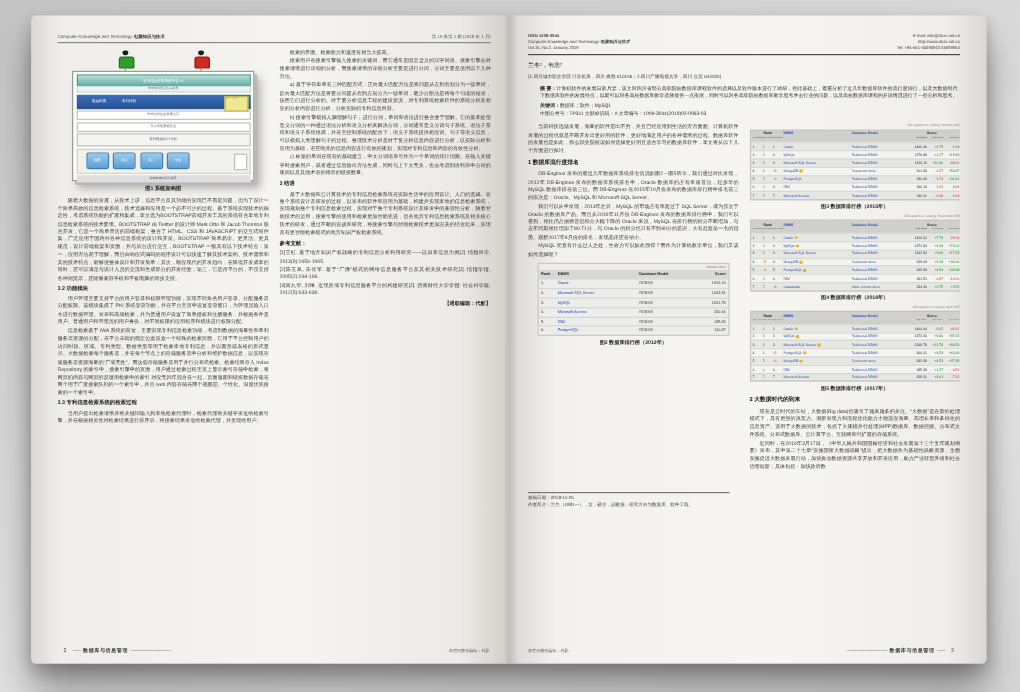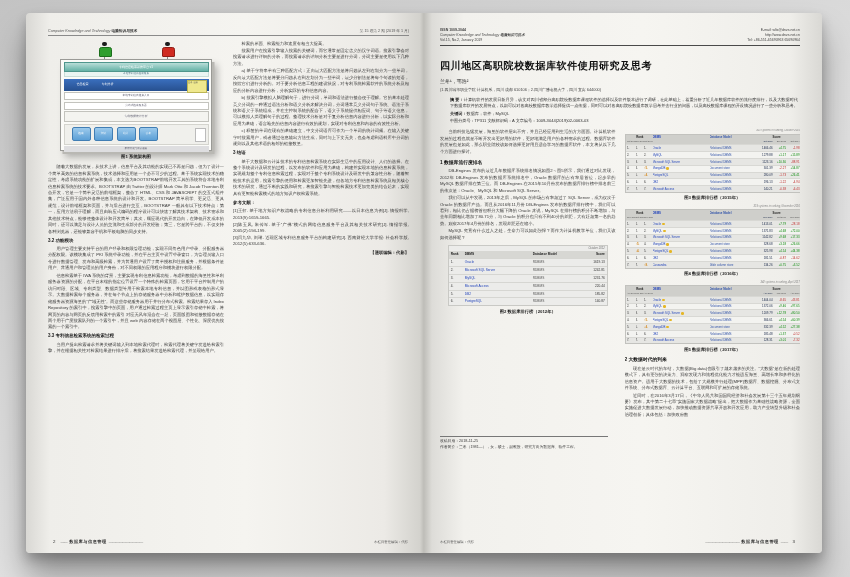--- a/index.html
+++ b/index.html
@@ -230,21 +230,20 @@
           <div class="jn"><span>Computer Knowledge and Technology</span> <b>电脑知识与技术</b></div>
           <div>Vol.15, No.2, January 2019</div>
         </div>
         <div class="right">
           <div>E-mail: wltx@dnzs.net.cn</div>
           <div>http://www.dnzs.net.cn</div>
           <div>Tel: +86-551-65690963 65690964</div>
         </div>
       </div>
 
-      <div class="rp-title">四川地区高职院校数据库软件使用研究及思考</div>
       <div class="rp-authors">兰冬¹，韦浩²</div>
       <div class="rp-affil">(1.四川城市职业学院 计算机系，四川 成都 610106；2.四川广播电视大学，四川 宜宾 644000)</div>
       <div class="rp-abs"><b>摘 要：</b><span>计算机软件的发展日新月异，该文对四川省部分高职院校数据库课程软件的选择以及软件版本进行了调研，在此基础上，着重分析了近几年数据库软件的流行度排行，以及大数据时代下数据库软件的发展特点，以期可以对各高校数据库教学选择提供一点依据，同时可以对各高职院校数据库教学思考并去行业的问题，以及高校数据库课程的开设情况进行了一些分析和思考。</span></div>
       <div class="rp-kw"><b>关键词：</b><span>数据库；软件；MySQL</span></div>
       <div class="rp-clc">中图分类号：TP311      文献标识码：A      文章编号：1009-3044(2019)02-0063-03</div>
 
       <div class="cols" style="margin-top:6px;height:322px;">
 
         <div class="col rp-col1">
           <div>

